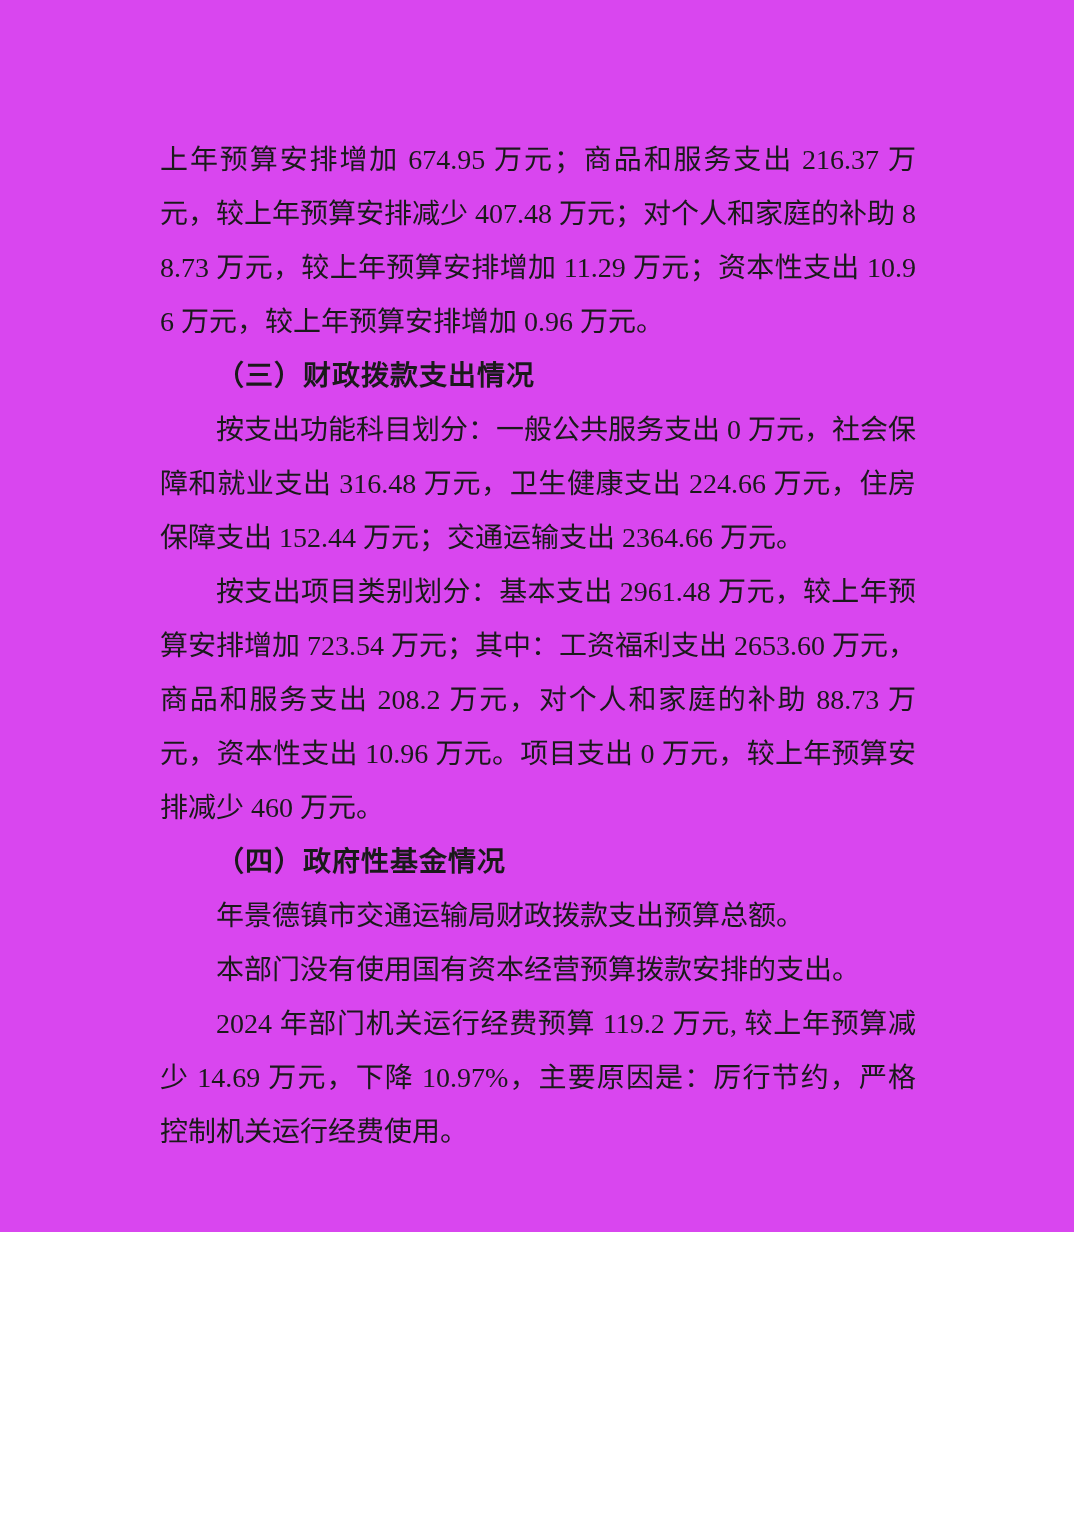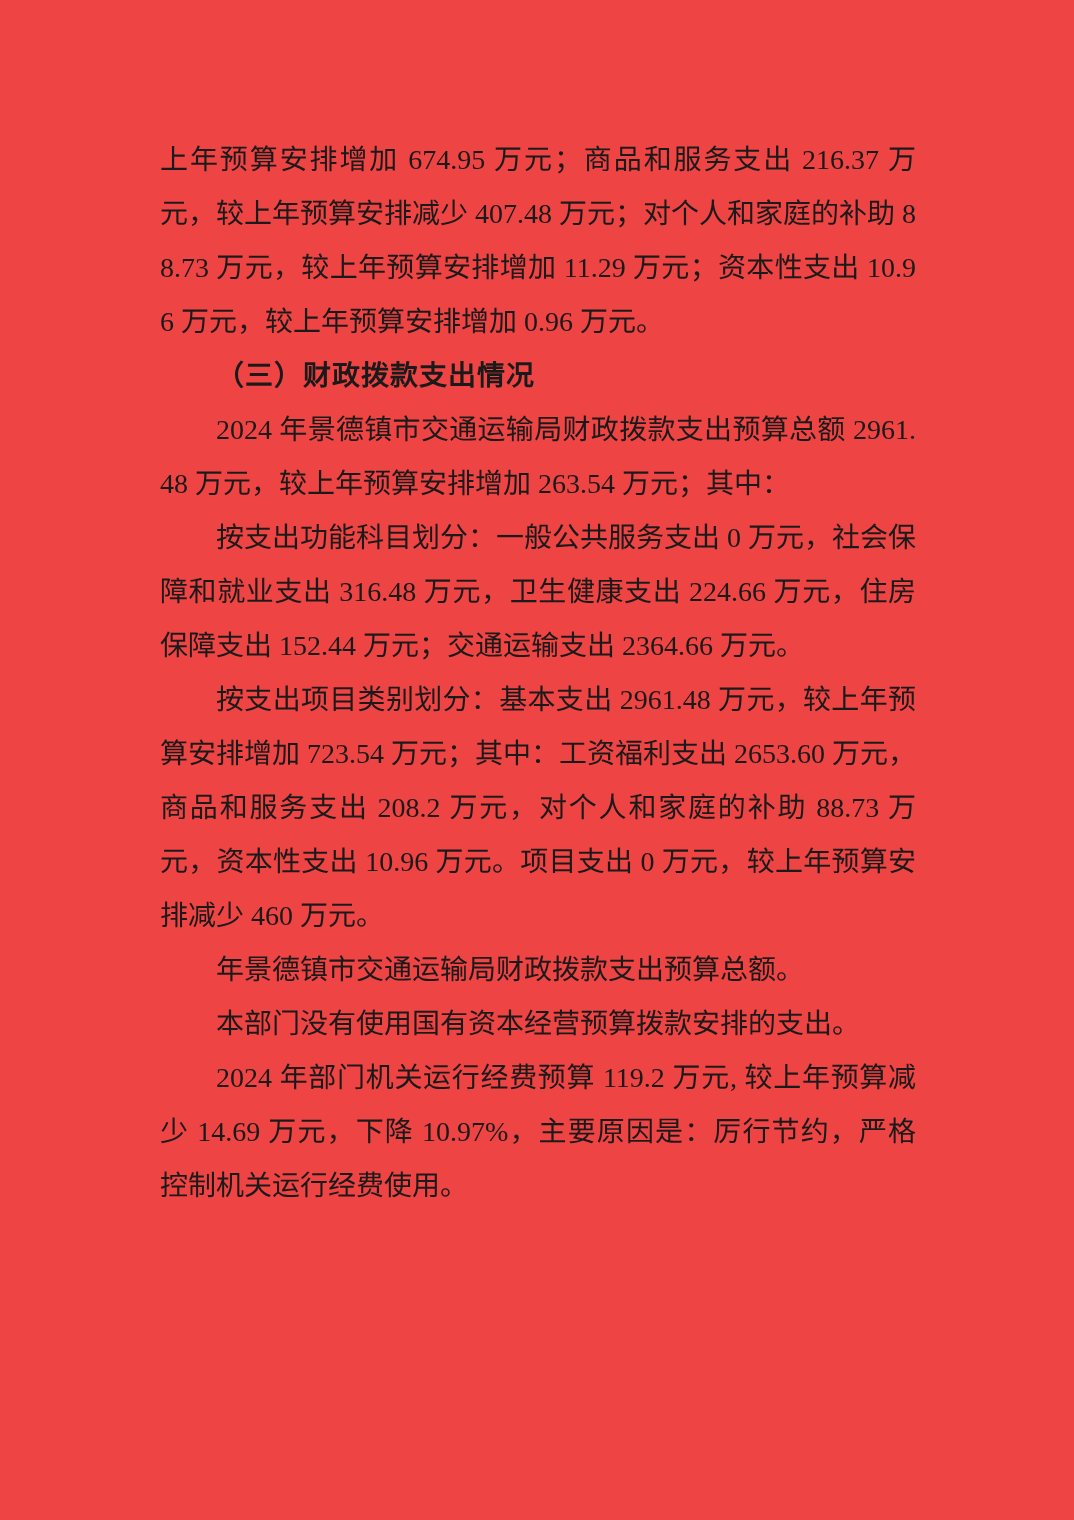--- a/index.html
+++ b/index.html
@@ -4,22 +4,22 @@
 <title>预算说明文档页</title>
 <style>
   html, body {
     margin: 0;
     padding: 0;
     background: #ffffff;
   }
   .page {
     position: relative;
     width: 1074px;
-    height: 1520px;
-    background: #ef4444;
+    height: 1232px;
+    background: #d946ef;
     overflow: hidden;
     font-family: "Liberation Serif", "DejaVu Serif", serif;
   }
   .content {
     position: absolute;
     left: 160px;
     top: 133px;
     width: 756px;
     color: #1a1a1a;
     font-size: 28px;
@@ -40,20 +40,20 @@
     letter-spacing: 1px;
   }
 </style>
 </head>
 <body>
 
 <div class="page">
   <div class="content">
     <p class="no-indent">上年预算安排增加 674.95 万元；商品和服务支出 216.37 万元，较上年预算安排减少 407.48 万元；对个人和家庭的补助 88.73 万元，较上年预算安排增加 11.29 万元；资本性支出 10.96 万元，较上年预算安排增加 0.96 万元。</p>
     <p class="heading">（三）财政拨款支出情况</p>
-    <p>2024 年景德镇市交通运输局财政拨款支出预算总额 2961.48 万元，较上年预算安排增加 263.54 万元；其中：</p>
     <p>按支出功能科目划分：一般公共服务支出 0 万元，社会保障和就业支出 316.48 万元，卫生健康支出 224.66 万元，住房保障支出 152.44 万元；交通运输支出 2364.66 万元。</p>
     <p>按支出项目类别划分：基本支出 2961.48 万元，较上年预算安排增加 723.54 万元；其中：工资福利支出 2653.60 万元，商品和服务支出 208.2 万元，对个人和家庭的补助 88.73 万元，资本性支出 10.96 万元。项目支出 0 万元，较上年预算安排减少 460 万元。</p>
+    <p class="heading">（四）政府性基金情况</p>
     <p>年景德镇市交通运输局财政拨款支出预算总额。</p>
     <p>本部门没有使用国有资本经营预算拨款安排的支出。</p>
     <p>2024 年部门机关运行经费预算 119.2 万元, 较上年预算减少 14.69 万元，下降 10.97%，主要原因是：厉行节约，严格控制机关运行经费使用。</p>
   </div>
 </div>
 
 </body></html>

